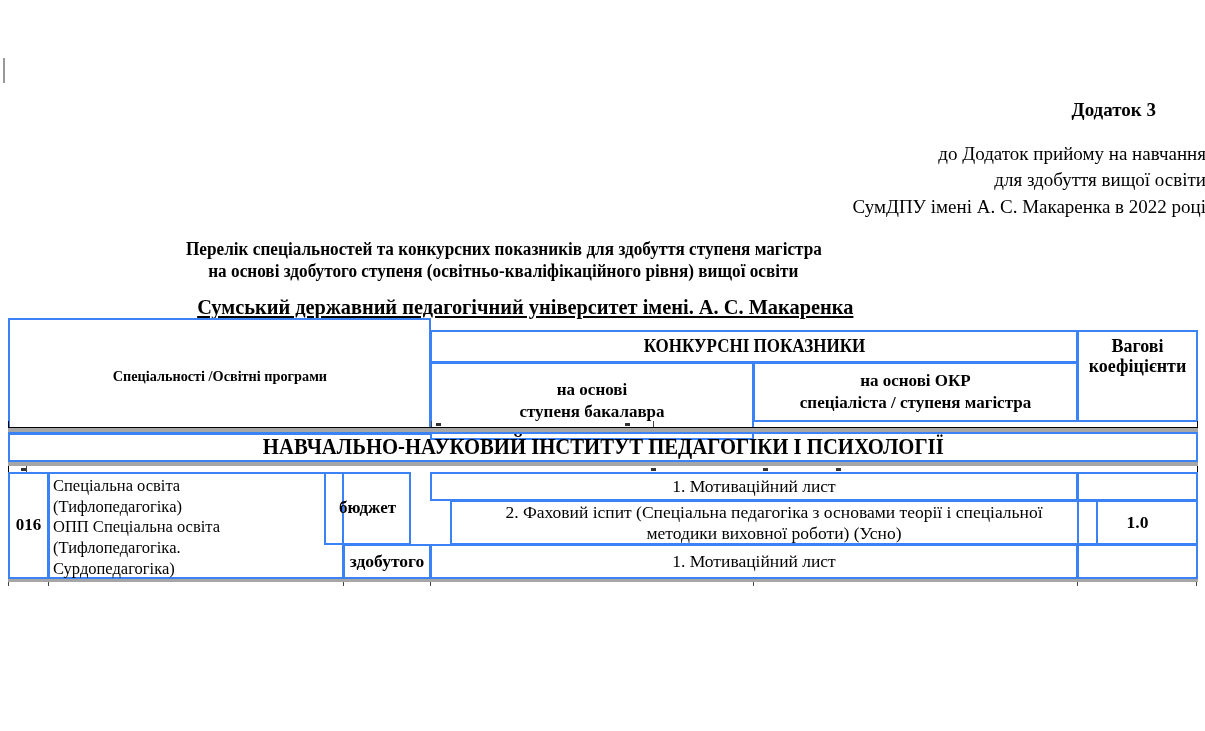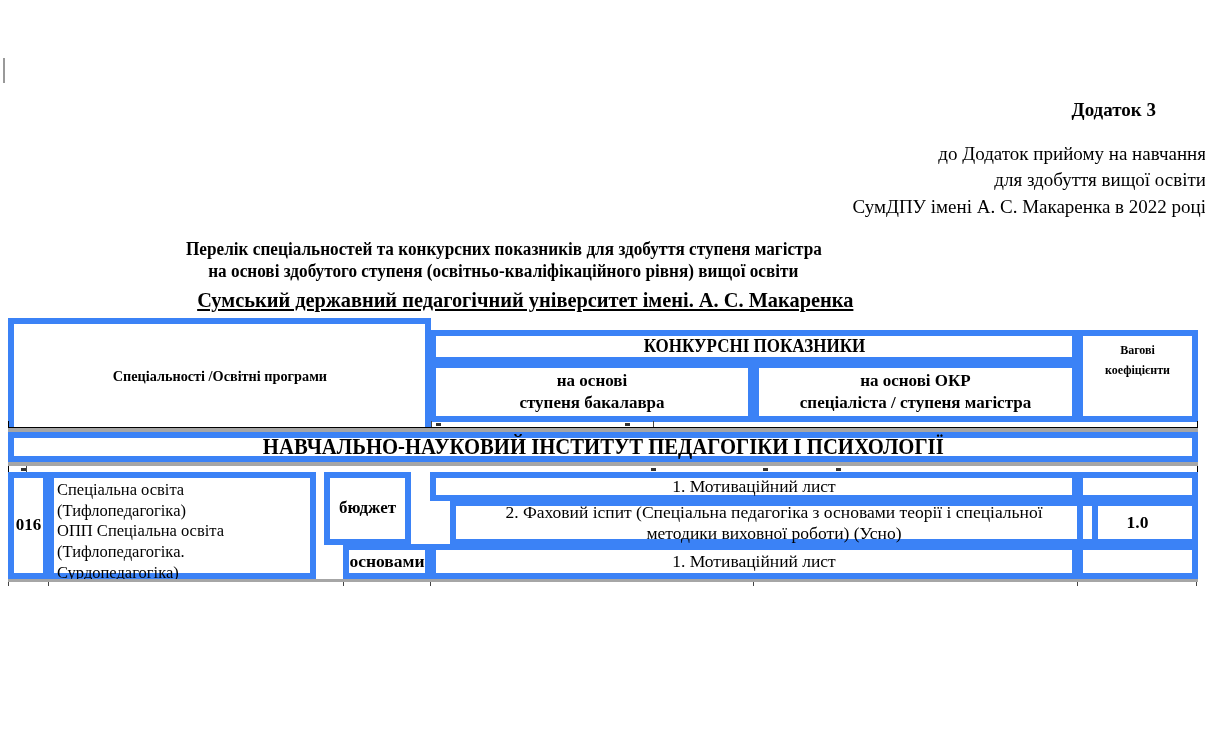--- a/index.html
+++ b/index.html
@@ -2,21 +2,21 @@
 <html><head>
 <meta charset="utf-8">
 <style>
   html,body{margin:0;padding:0;}
   body{
     width:1205px;height:731px;overflow:hidden;background:#ffffff;color:#000;
     font-family:"Liberation Serif","DejaVu Serif",serif;position:relative;
   }
   .abs{position:absolute;box-sizing:border-box;text-align:right;}
   .cell{
-    position:absolute;box-sizing:border-box;border:6px solid #3b82f6;
+    position:absolute;box-sizing:border-box;border:2px solid #3b82f6;
     display:flex;align-items:center;justify-content:center;
     text-align:center;line-height:1.18;
   }
   .b{font-weight:bold;}
   .cond{display:inline-block;white-space:nowrap;transform-origin:50% 50%;}
   .preline{white-space:pre-line;}
   .grayband{background:#a6a6a6;}
   .stub{position:absolute;width:1px;background:#444;}
   .frag{position:absolute;height:3px;background:#333;}
 </style>
@@ -33,40 +33,40 @@
   <div>СумДПУ імені А. С. Макаренка в 2022 році</div>
 </div>
 
 <div class="abs" style="left:0;top:239px;width:1007px;text-align:center;">
   <div style="line-height:21.5px;">
     <span class="cond b" style="font-size:18.5px;transform:scaleX(0.93);">Перелік спеціальностей та конкурсних показників для здобуття ступеня магістра</span>
   </div>
   <div style="line-height:21.5px;">
     <span class="cond b" style="font-size:18.5px;transform:scaleX(0.93);">на основі здобутого ступеня (освітньо-кваліфікаційного рівня) вищої освіти</span>
   </div>
-  <div style="line-height:24px;margin-top:6px;padding-left:44px;">
+  <div style="line-height:24px;margin-top:13px;padding-left:44px;">
     <span class="cond b" style="font-size:21px;transform:scaleX(0.97);text-decoration:underline;">Сумський державний педагогічний університет імені. А. С. Макаренка</span>
   </div>
 </div>
 
 <div class="cell b" style="left:8px;top:318px;width:423px;height:117px;font-size:15px;">
   <span class="cond" style="transform:scaleX(0.95);">Спеціальності /Освітні програми</span>
 </div>
 
 <div class="cell b" style="left:430px;top:330px;width:648px;height:33px;font-size:18.5px;">
   <span class="cond" style="transform:scaleX(0.92);">КОНКУРСНІ ПОКАЗНИКИ</span>
 </div>
 
-<div class="cell b preline" style="left:430px;top:362px;width:324px;height:60px;font-size:17px;line-height:22px;">на основі
+<div class="cell b preline" style="left:430px;top:362px;width:324px;height:78px;font-size:17px;line-height:22px;">на основі
 ступеня бакалавра</div>
 
 <div class="cell b preline" style="left:753px;top:362px;width:325px;height:60px;font-size:17px;line-height:22px;">на основі ОКР
 спеціаліста / ступеня магістра</div>
 
-<div class="cell b preline" style="left:1077px;top:330px;width:121px;height:92px;font-size:12px;line-height:20px;align-items:flex-start;padding-top:4px;">Вагові
+<div class="cell b preline" style="left:1077px;top:330px;width:121px;height:92px;font-size:18px;line-height:20px;align-items:flex-start;padding-top:4px;">Вагові
 коефіцієнти</div>
 
 <div class="abs" style="left:8px;top:421px;width:1190px;height:7px;border-left:1px solid #000;border-right:1px solid #000;border-bottom:1px solid #000;">
   <div class="stub" style="left:422px;top:0;height:6px;"></div>
   <div class="stub" style="left:644px;top:0;height:6px;"></div>
   <div class="frag" style="left:427px;top:2px;width:5px;"></div>
   <div class="frag" style="left:616px;top:2px;width:5px;"></div>
 </div>
 <div class="abs grayband" style="left:8px;top:428px;width:1190px;height:4px;"></div>
 
@@ -78,29 +78,29 @@
 <div class="abs" style="left:8px;top:466px;width:1190px;height:6px;border-left:1px solid #000;border-right:1px solid #000;">
   <div class="stub" style="left:17px;top:0;height:6px;"></div>
   <div class="frag" style="left:12px;top:2px;width:5px;"></div>
   <div class="frag" style="left:642px;top:2px;width:5px;"></div>
   <div class="frag" style="left:754px;top:2px;width:5px;"></div>
   <div class="frag" style="left:827px;top:2px;width:5px;"></div>
 </div>
 
 <div class="cell b" style="left:8px;top:472px;width:41px;height:107px;font-size:17px;">016</div>
 
-<div class="cell preline" style="left:48px;top:472px;width:268px;height:107px;font-size:16.5px;line-height:20.7px;align-items:flex-start;justify-content:flex-start;text-align:left;padding:2px 0 0 3px;">Спеціальна освіта
+<div class="cell preline" style="left:48px;top:472px;width:296px;height:107px;font-size:16.5px;line-height:20.7px;align-items:flex-start;justify-content:flex-start;text-align:left;padding:2px 0 0 3px;">Спеціальна освіта
 (Тифлопедагогіка)
 ОПП Спеціальна освіта
 (Тифлопедагогіка.
 Сурдопедагогіка)</div>
 
 <div class="cell b" style="left:324px;top:472px;width:87px;height:73px;font-size:17px;">бюджет</div>
 
-<div class="cell b" style="left:343px;top:544px;width:88px;height:35px;font-size:17.5px;">основами</div>
+<div class="cell b" style="left:343px;top:544px;width:88px;height:35px;font-size:17.5px;">здобутого</div>
 
 <div class="cell" style="left:430px;top:472px;width:648px;height:29px;font-size:17.5px;">1. Мотиваційний лист</div>
 
 <div class="cell" style="left:430px;top:500px;width:648px;height:45px;font-size:17.5px;line-height:21px;padding:0 30px;margin-left:20px;">2. Фаховий іспит (Спеціальна педагогіка з основами теорії і спеціальної методики виховної роботи) (Усно)</div>
 
 <div class="cell" style="left:430px;top:544px;width:648px;height:35px;font-size:17.5px;">1. Мотиваційний лист</div>
 
 <div class="cell b" style="left:1077px;top:472px;width:121px;height:29px;font-size:17px;"></div>
 
 <div class="cell b" style="left:1077px;top:500px;width:121px;height:45px;font-size:17.5px;">1.0</div>

